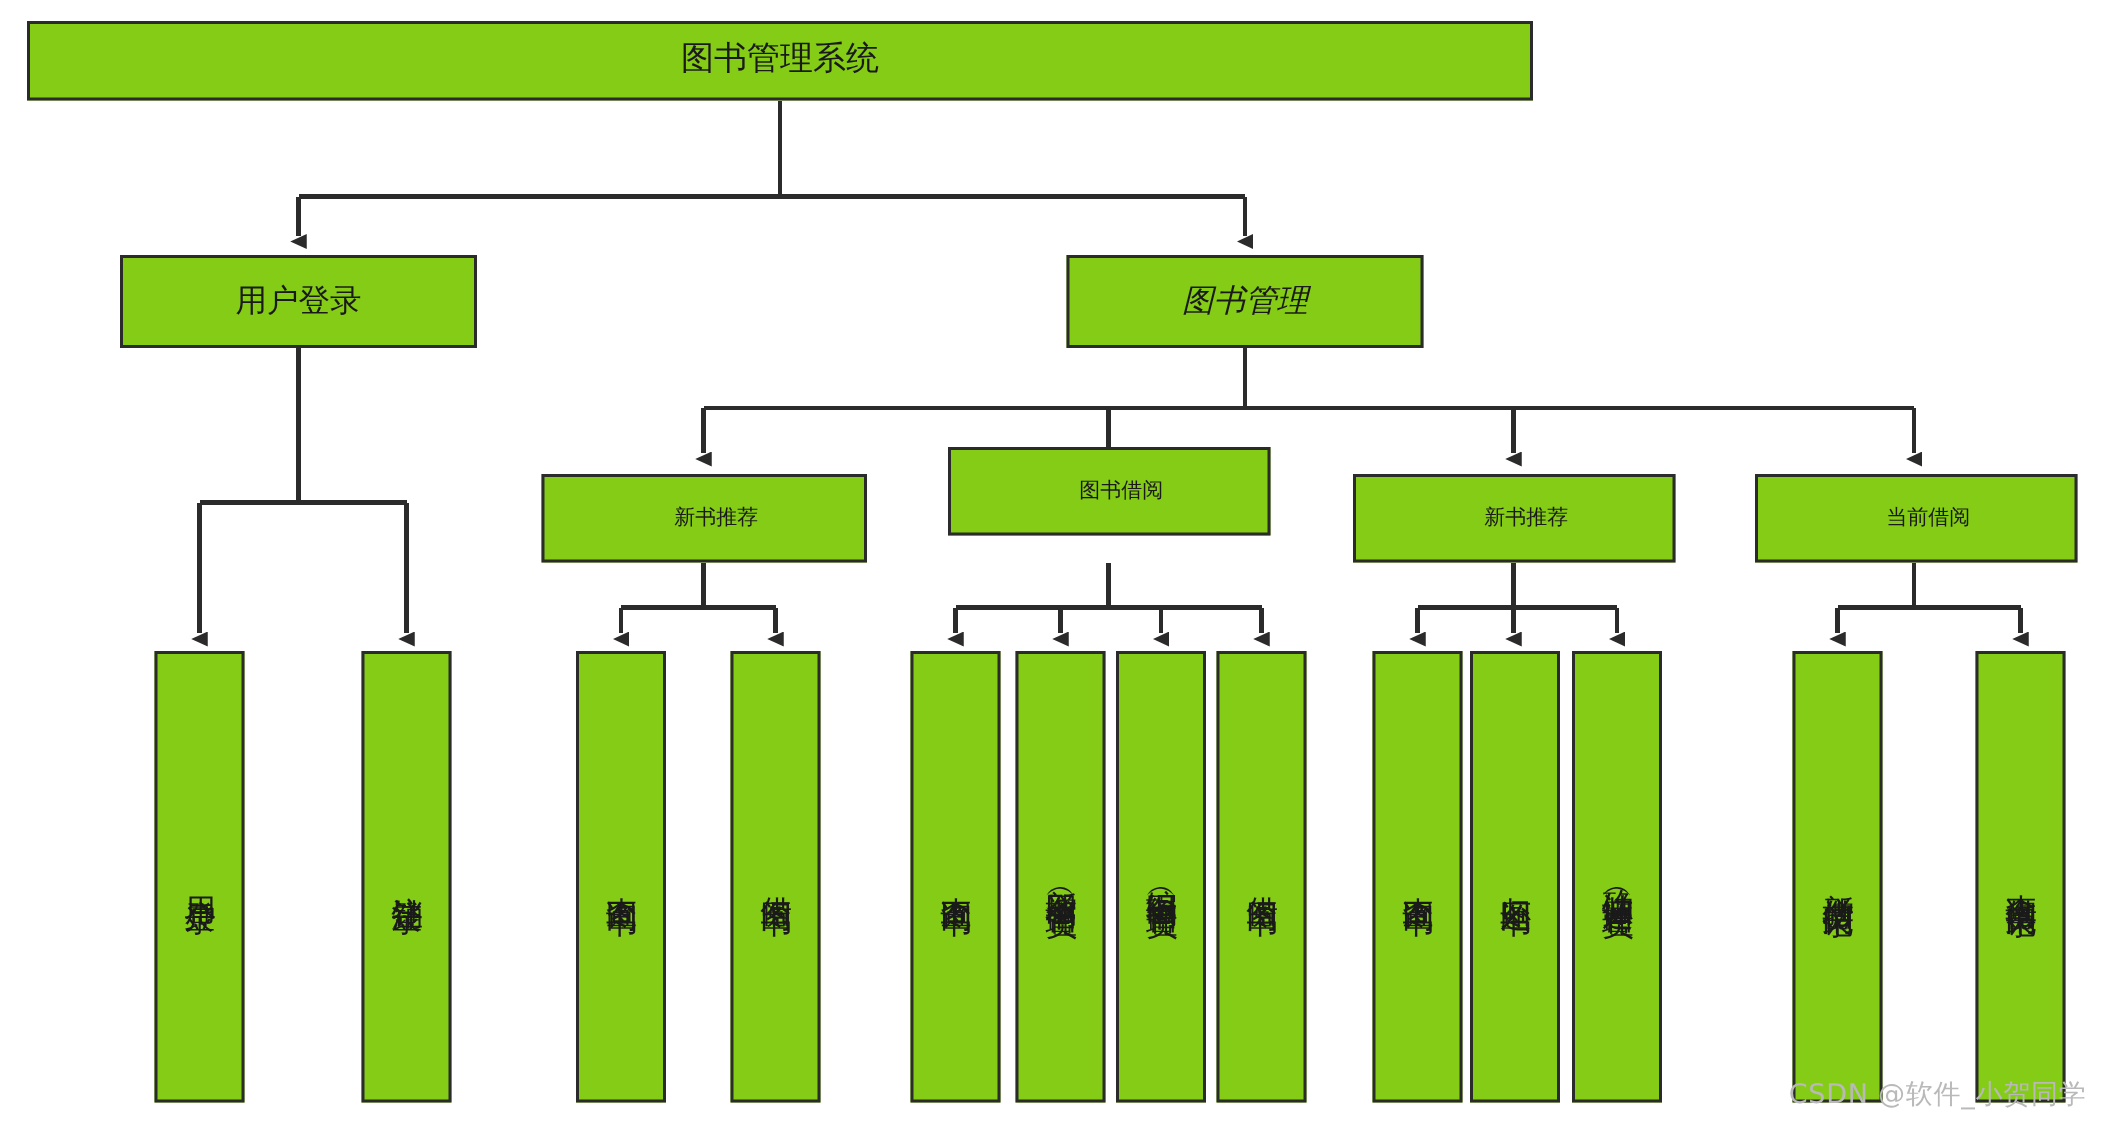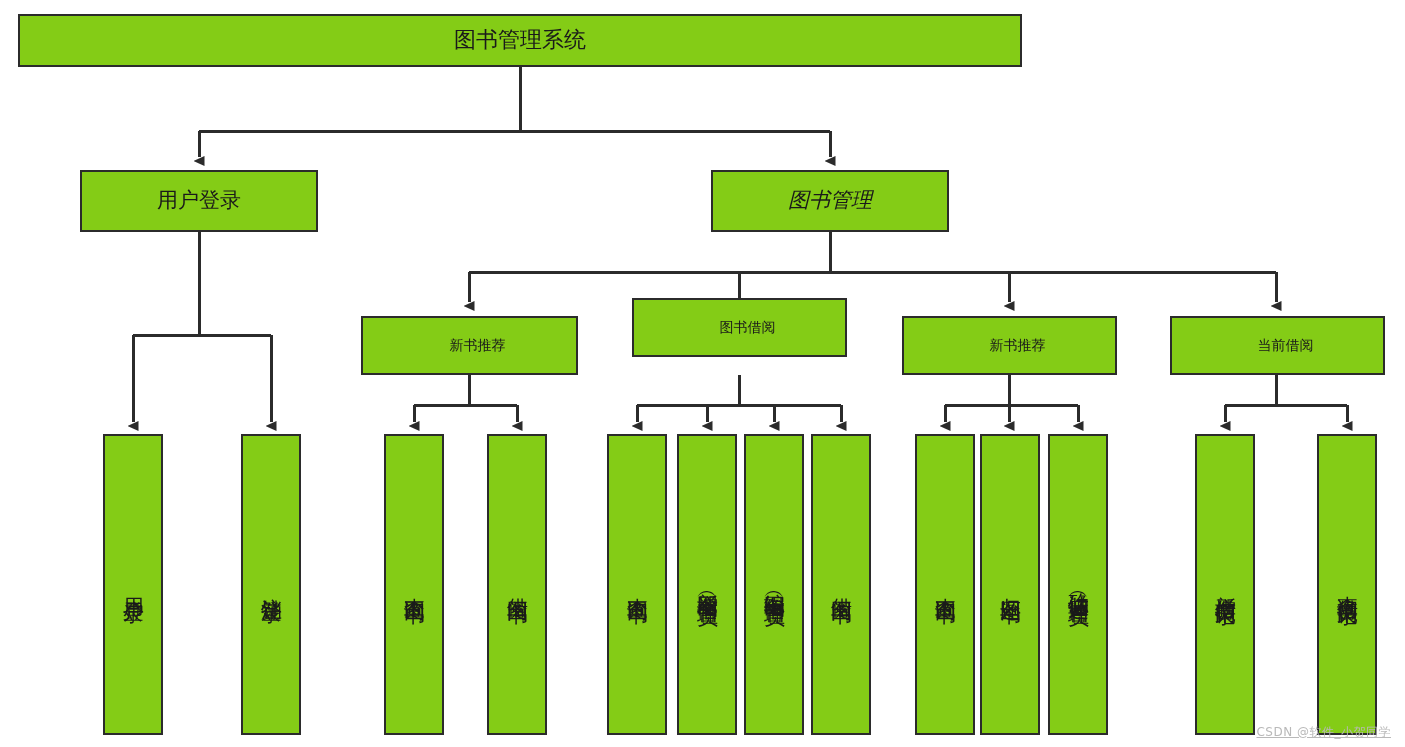--- a/index.html
+++ b/index.html
@@ -66,26 +66,25 @@
     text-orientation: upright;
     font-size: 21px;
     letter-spacing: 2px;
     line-height: 1;
     max-height: 100%;
   }
   #watermark {
     position: absolute;
     right: 14px;
     bottom: 6px;
-    font-size: 12px;
+    font-size: 18px;
     color: #b9b9b9;
     letter-spacing: 0.5px;
     white-space: nowrap;
     user-select: none;
-    text-decoration: underline;
   }
 </style>
 </head>
 <body>
 
 <div id="diagram">
 
   <svg id="connectors" viewBox="0 0 1405 747" xmlns="http://www.w3.org/2000/svg">
     <defs>
       <marker id="arrow" markerWidth="10" markerHeight="11" refX="1" refY="5.5" orient="auto" markerUnits="userSpaceOnUse">

